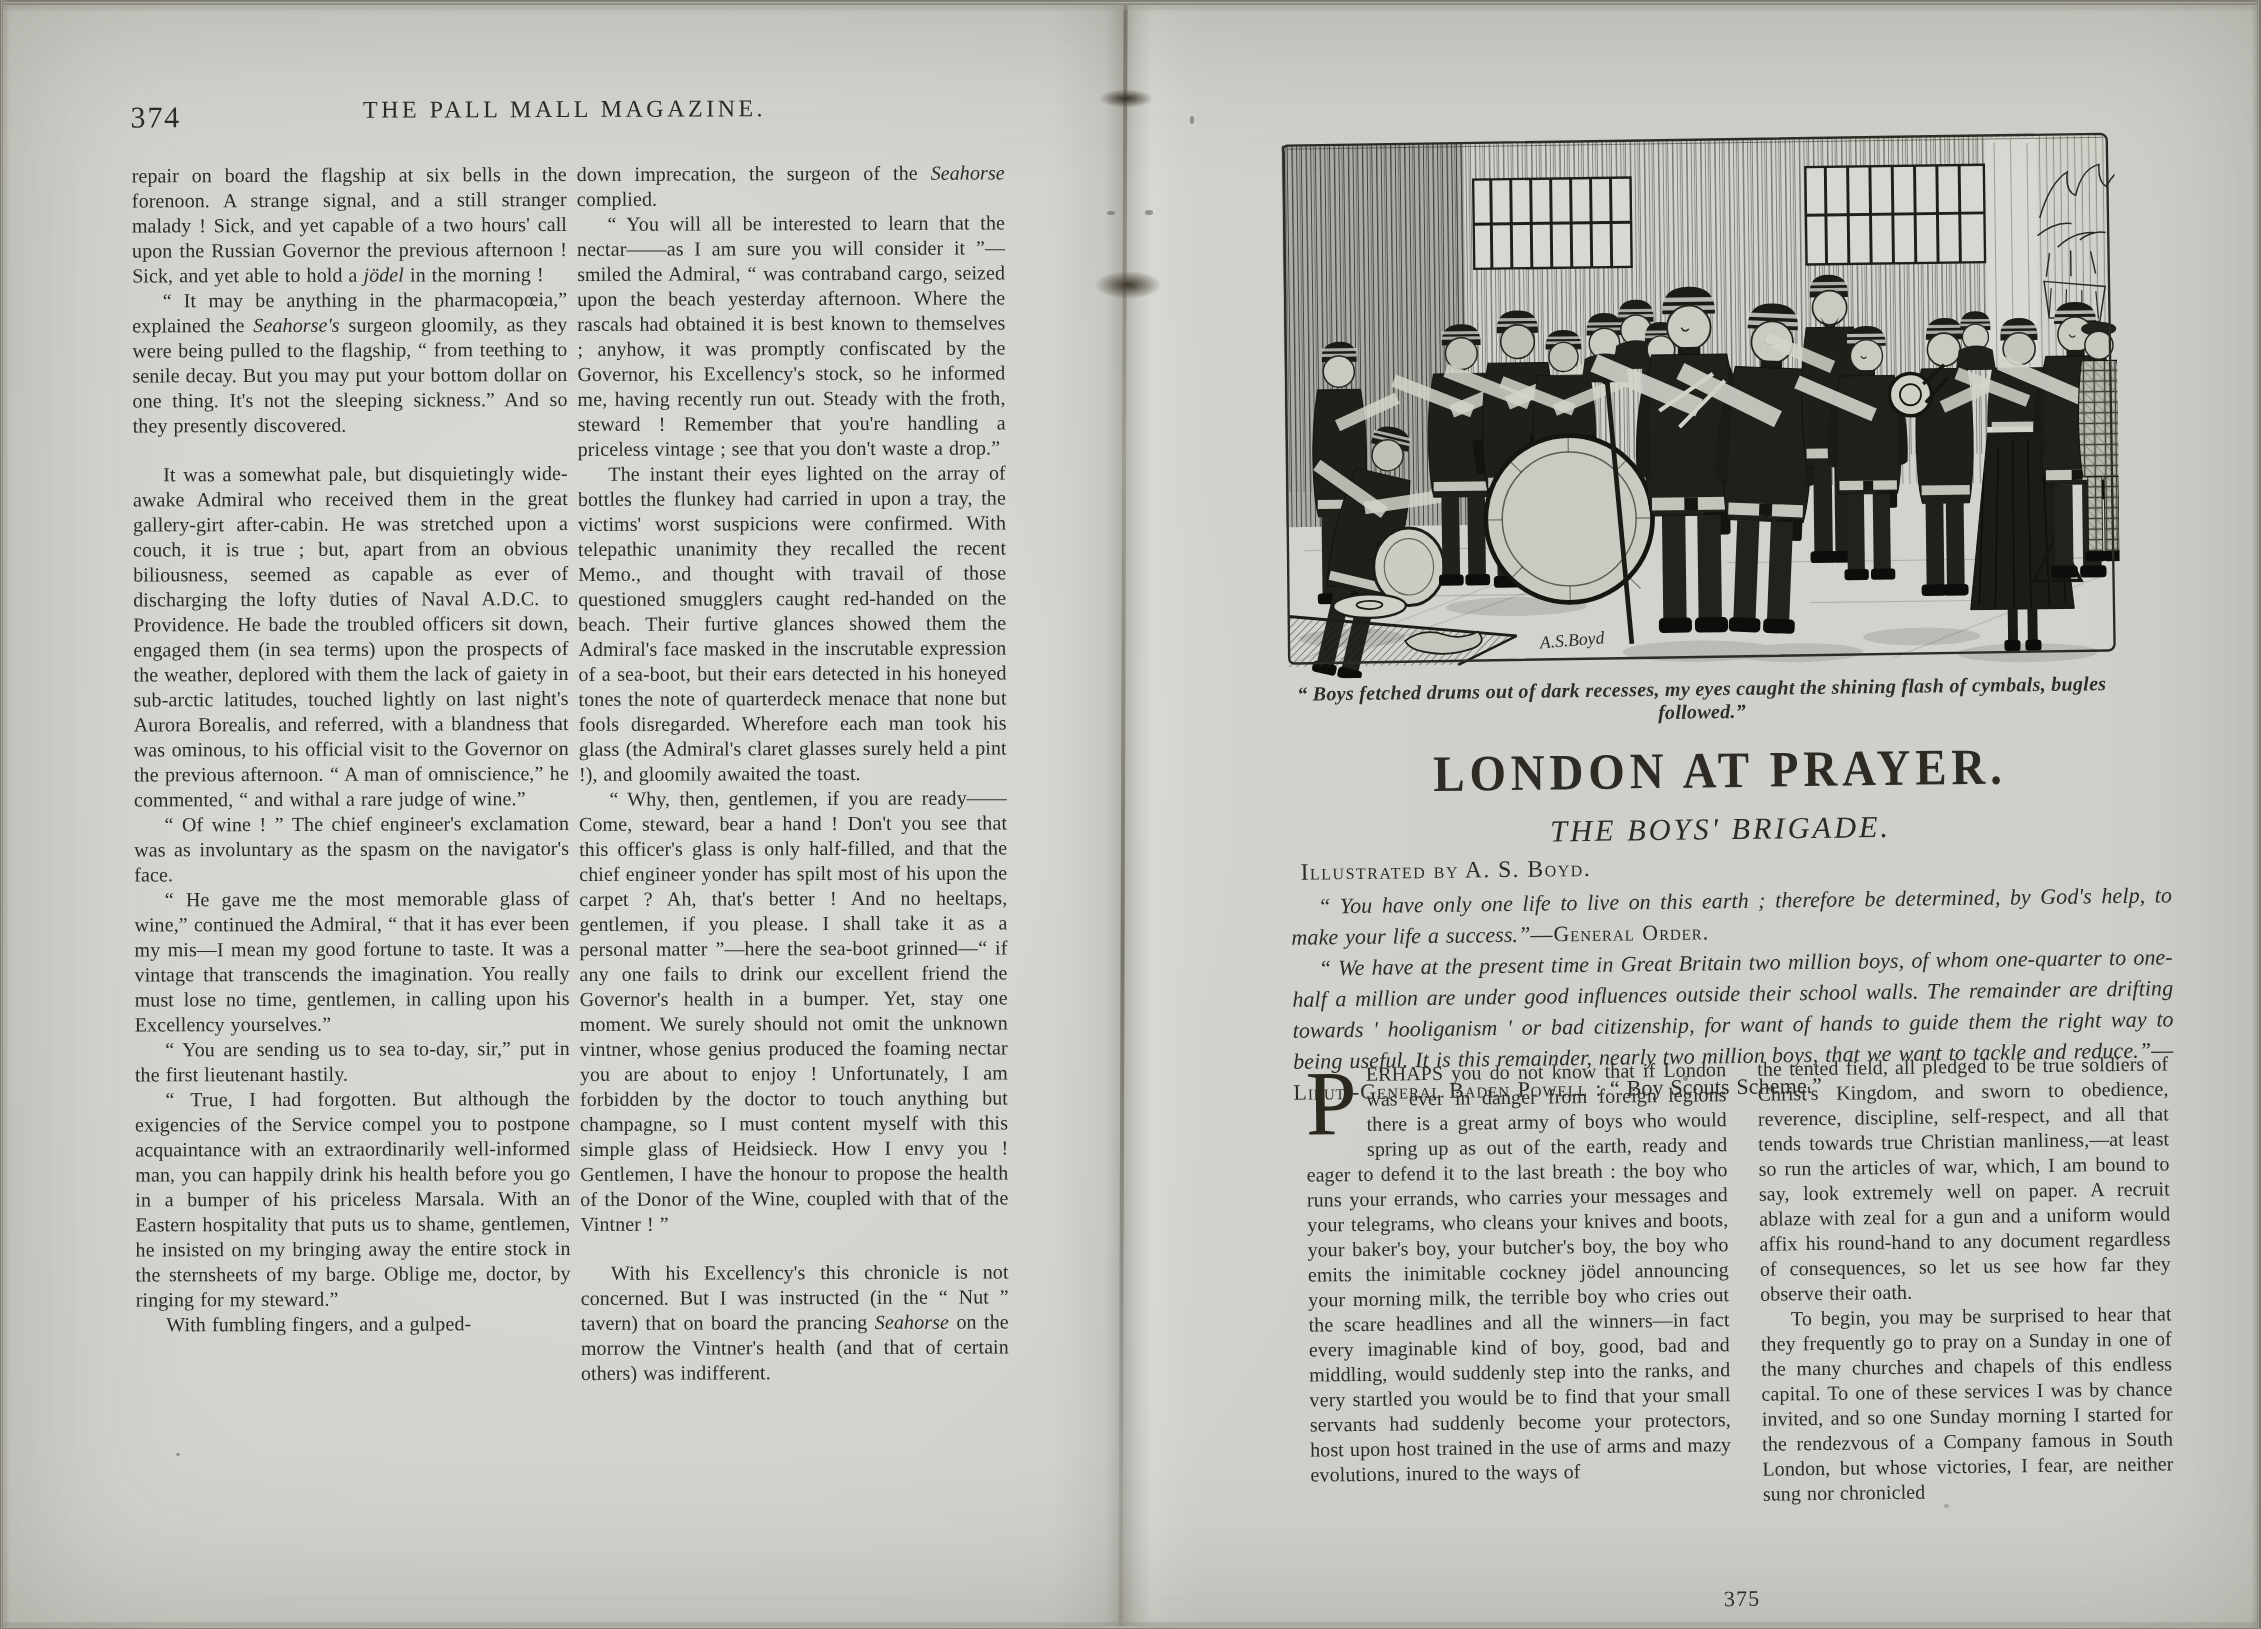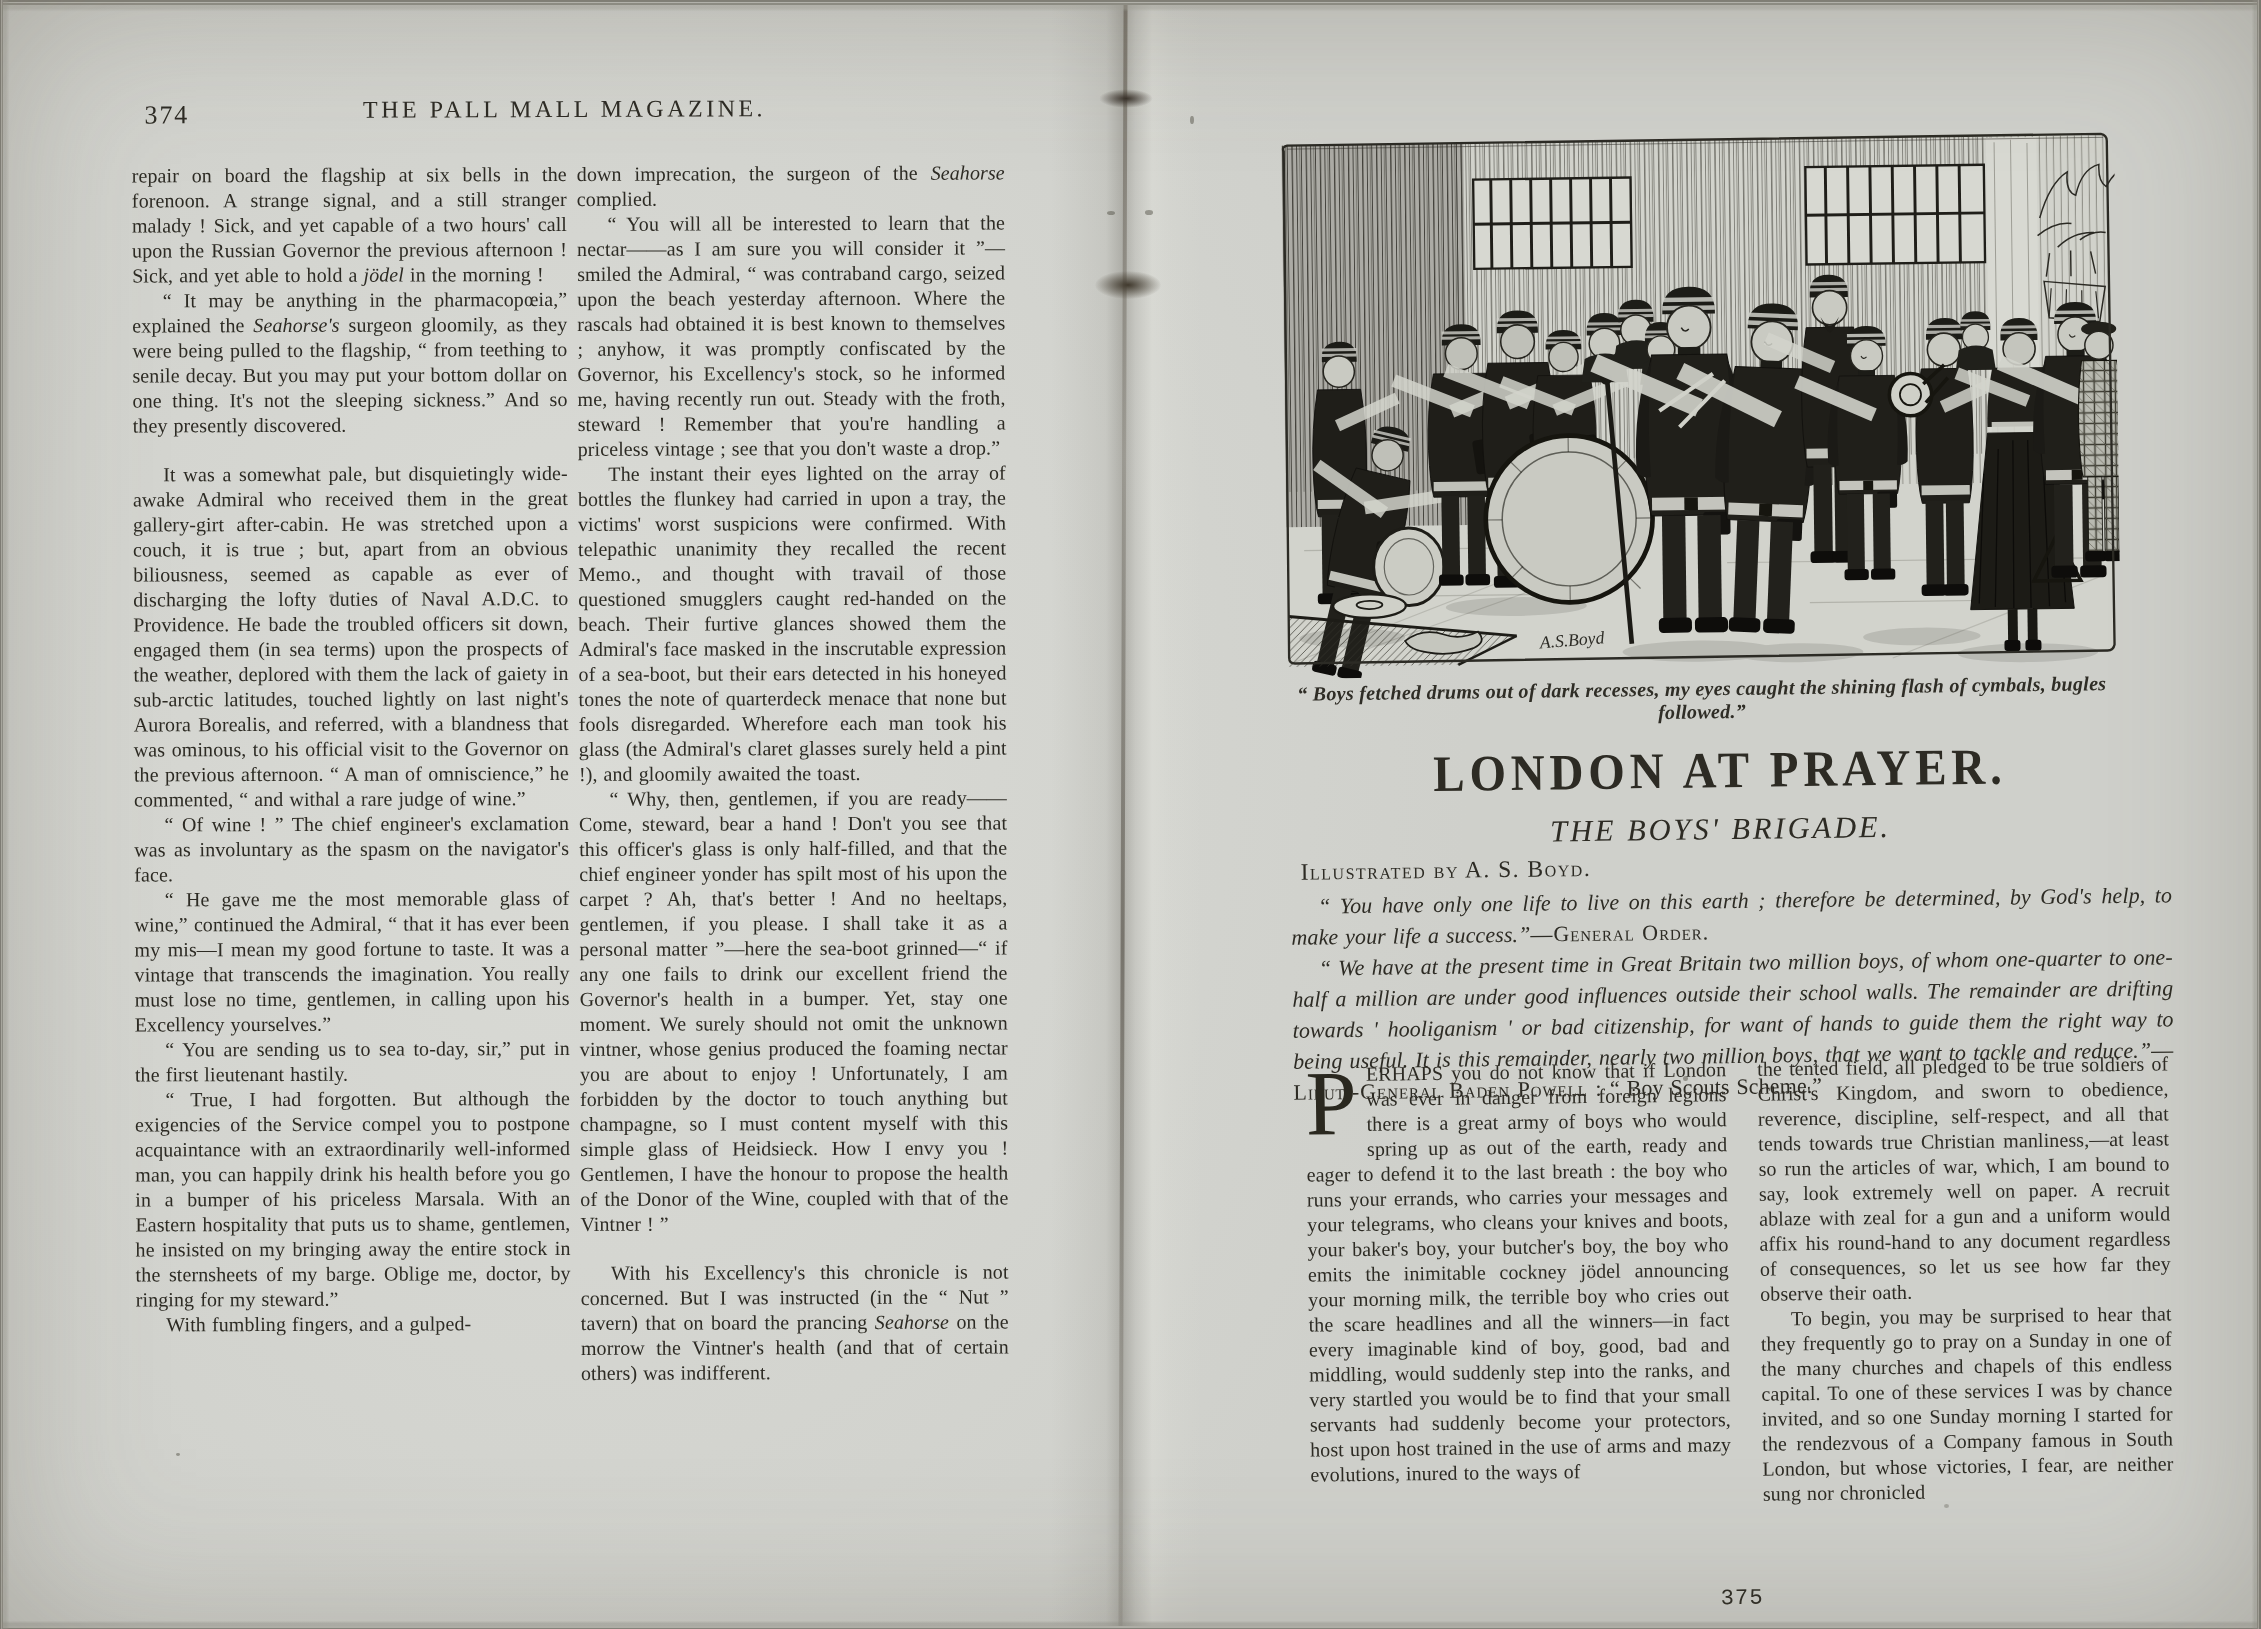--- a/index.html
+++ b/index.html
@@ -26,21 +26,21 @@
     background:linear-gradient(180deg,rgba(80,72,60,.55),rgba(80,72,60,.22) 28%,rgba(58,52,42,.48) 58%,rgba(80,72,60,.16) 92%);}
   .knot{position:absolute;border-radius:50%;}
   .k1{left:1099px;top:89px;width:54px;height:19px;background:radial-gradient(#39322a,rgba(57,50,42,0) 70%);}
   .k2{left:1095px;top:271px;width:66px;height:28px;background:radial-gradient(#413a2e,rgba(65,58,46,0) 72%);}
   .speck{position:absolute;background:#4a463c;border-radius:50%;opacity:.45;}
   
   .page{position:absolute;inset:0;}
   #page-left{transform:rotate(-0.2deg);}
   #page-right{transform:rotate(-0.75deg);transform-origin:1733px 822px;}
   
-  .folio{position:absolute;left:147px;top:97px;font-size:26px;letter-spacing:1.8px;}
+  .folio{position:absolute;left:133px;top:97px;font-size:30px;letter-spacing:1.8px;}
   .running-title{position:absolute;left:147px;top:94px;width:840px;text-align:center;
     font-size:24px;letter-spacing:3.5px;}
   
   .col{position:absolute;font-size:20px;line-height:25px;text-align:justify;
     letter-spacing:0.1px;word-spacing:0.9px;}
   .para{margin:0;text-indent:30.5px;}
   .para.noindent{text-indent:0;}
   .para.gap{margin-top:23.5px;}
   .drop{float:left;font-size:92px;line-height:70px;padding:5.9px 9.4px 0 0;color:#2a281f;}
   
@@ -52,21 +52,21 @@
   .art-subtitle{position:absolute;left:1286px;top:812px;width:869px;text-align:center;
     font-style:italic;font-size:30.5px;letter-spacing:2.9px;}
   .art-byline{position:absolute;left:1300px;top:853px;font-variant:small-caps;
     font-size:23.5px;letter-spacing:1.5px;}
   .epigraphs{position:absolute;left:1290px;top:885px;width:881px;
     font-size:22px;line-height:31px;text-align:justify;letter-spacing:0.1px;word-spacing:1.2px;}
   .epigraph{margin:0;font-style:italic;text-indent:27px;}
   .src-sc{font-style:normal;font-variant:small-caps;letter-spacing:0.9px;}
   .src{font-style:normal;}
   .folio-right{position:absolute;left:1697px;top:1586px;width:70px;text-align:center;
-    font-size:22px;letter-spacing:1.2px;font-family:Liberation Mono, monospace;}
+    font-size:22px;letter-spacing:1.2px;}
   
   .illus{position:absolute;left:1284px;top:134px;width:839px;height:539px;}
   svg text{font-family:"Liberation Serif",serif;}
 </style>
 </head>
 <body>
 
 <div id="scan">
 
   <div class="page" id="page-left">

